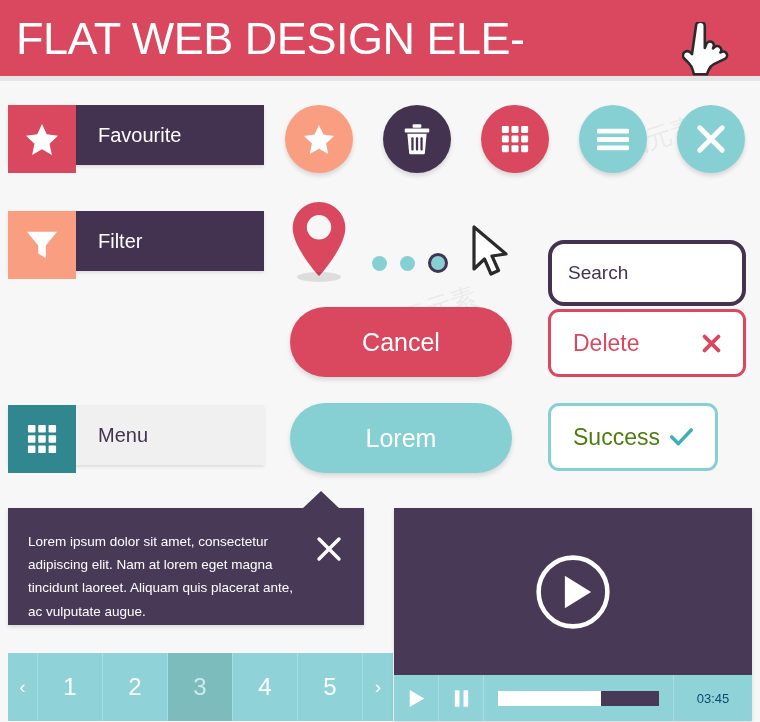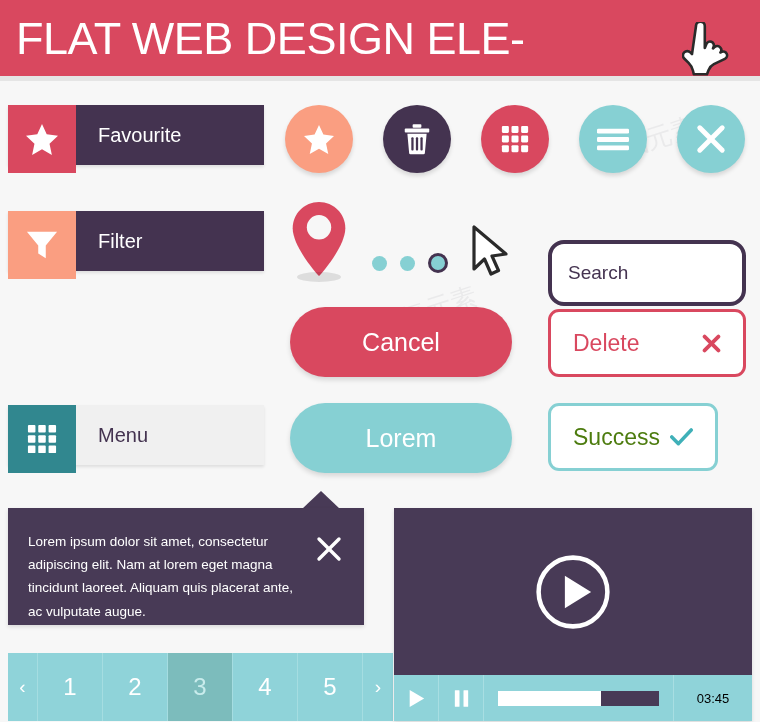--- a/index.html
+++ b/index.html
@@ -246,21 +246,21 @@
     height: 15px;
     background: #483a56;
     display: flex;
   }
   .vc-fill { height: 15px; background: #ffffff; }
   .vc-time {
     width: 78px;
     display: flex;
     align-items: center;
     justify-content: center;
-    color: #000000;
+    color: #0c4a6e;
     font-size: 13px;
   }
 
   
   .wm {
     position: absolute;
     color: rgba(130,130,140,0.10);
     font-size: 26px;
     font-family: "DejaVu Sans", sans-serif;
     pointer-events: none;

